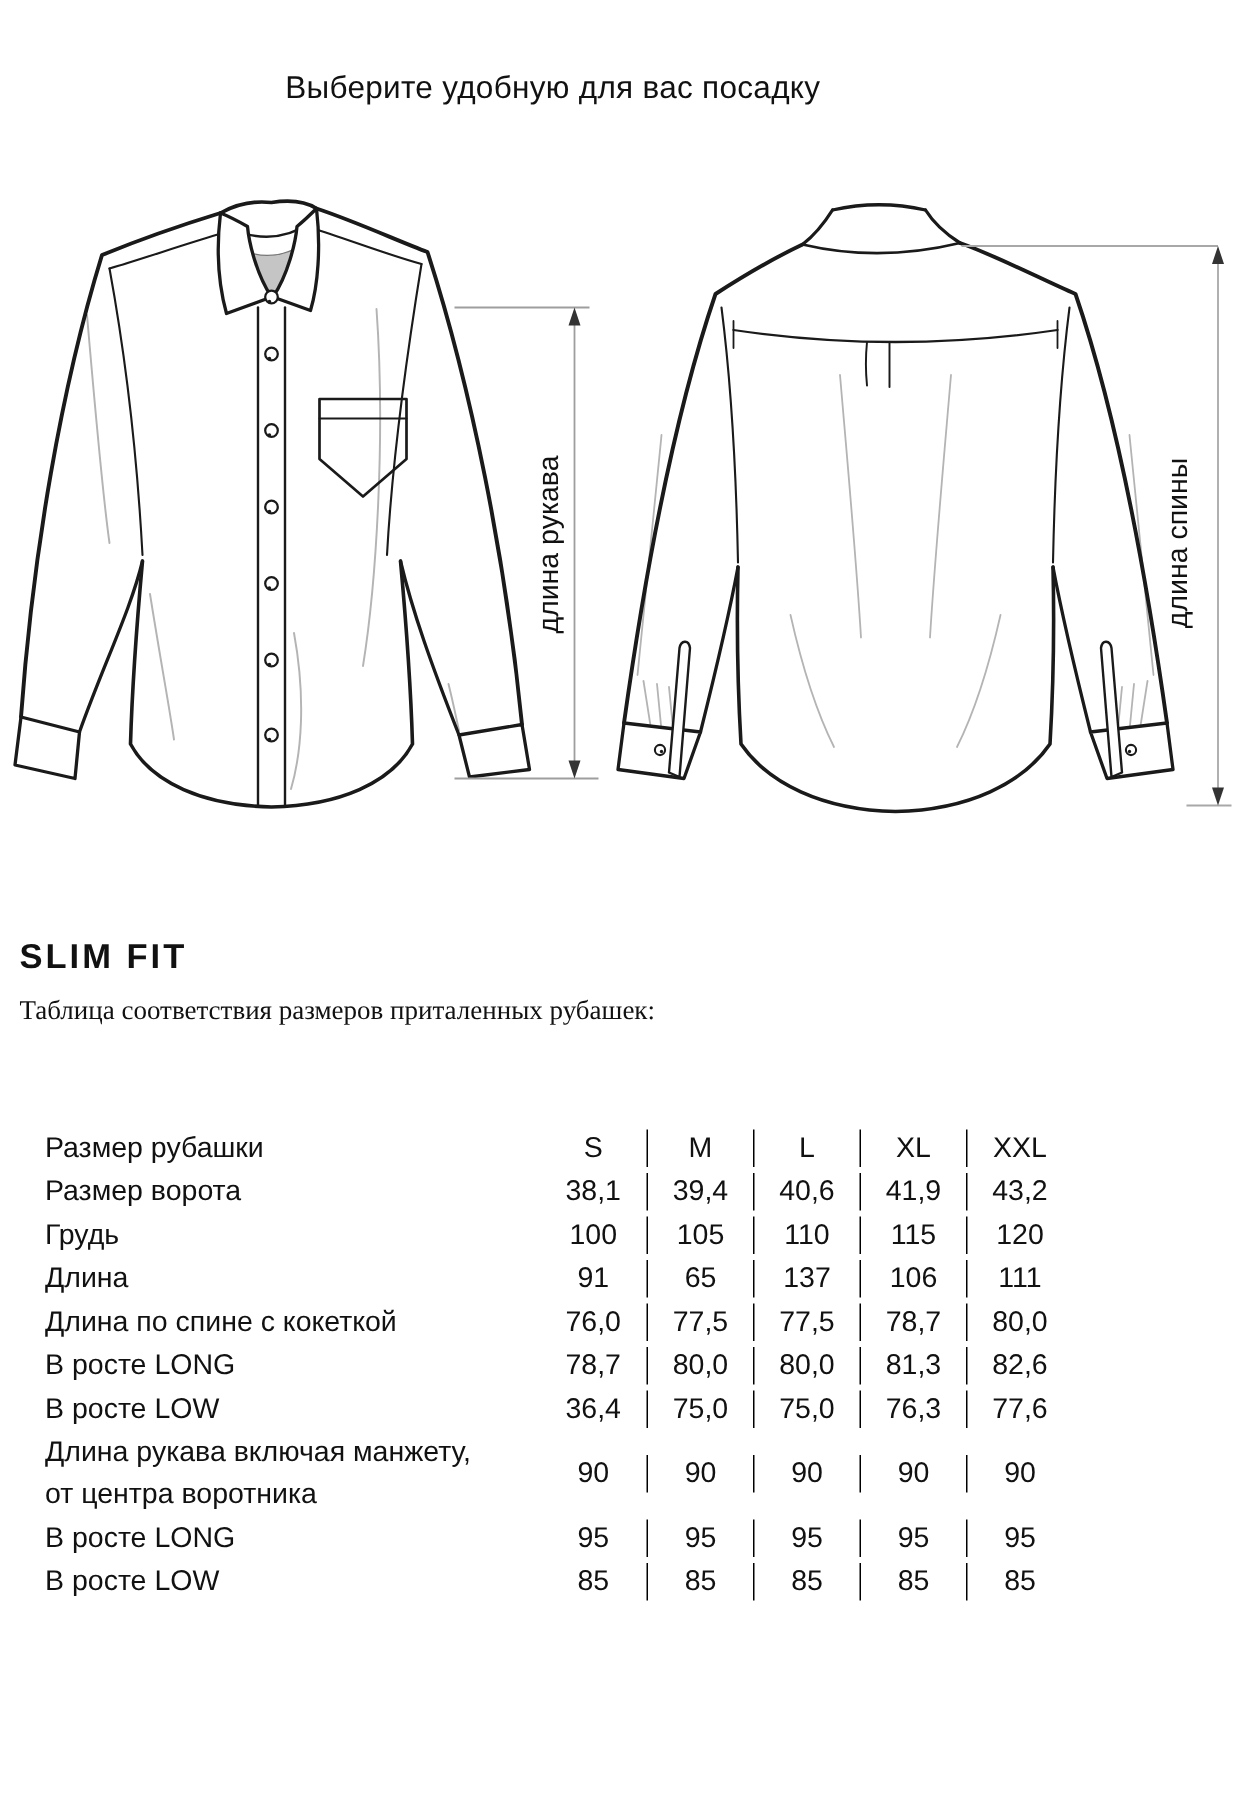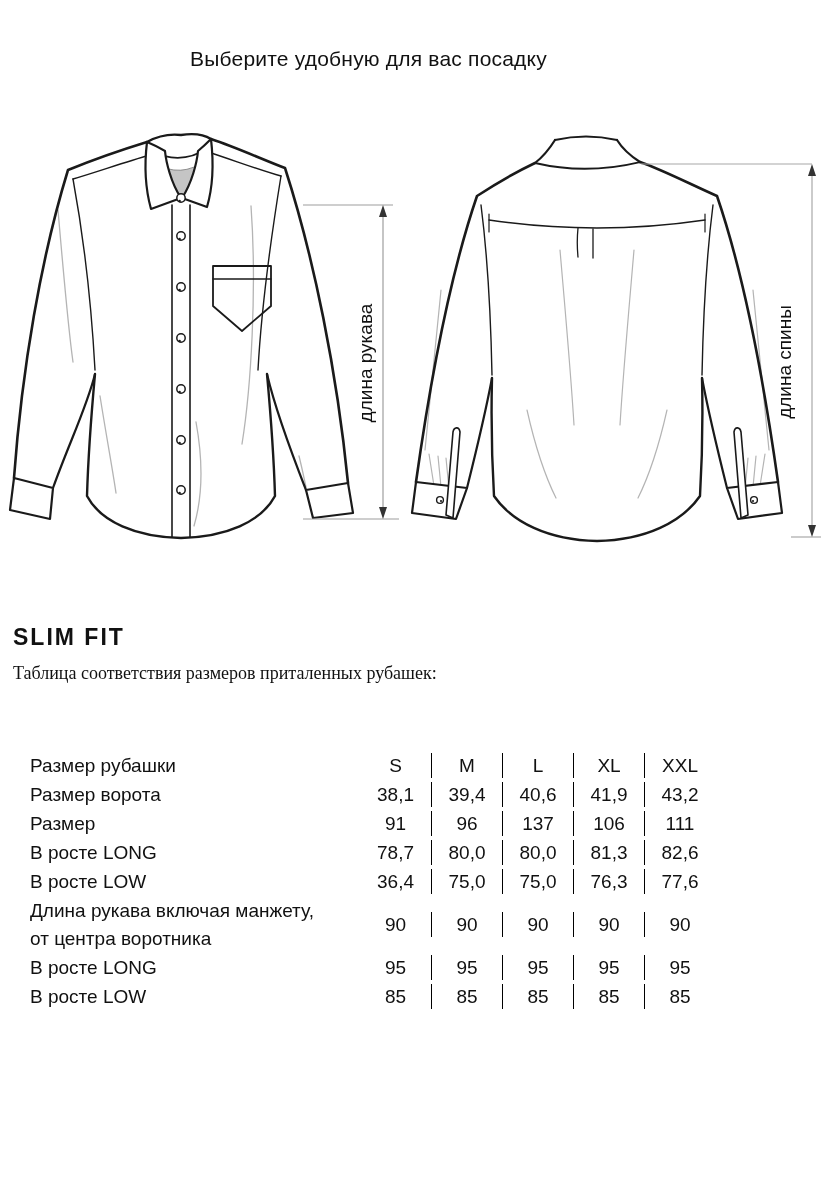--- a/index.html
+++ b/index.html
@@ -193,35 +193,71 @@
         <div class="seg">40,6</div>
       </div>
       <div class="tcell val div">
         <div class="seg">41,9</div>
       </div>
       <div class="tcell val div">
         <div class="seg">43,2</div>
       </div>
     </div>
     <div class="trow">
-      <div class="tcell lbl">Размер</div>
+      <div class="tcell lbl">Грудь</div>
+      <div class="tcell val">
+        <div class="seg">100</div>
+      </div>
+      <div class="tcell val div">
+        <div class="seg">105</div>
+      </div>
+      <div class="tcell val div">
+        <div class="seg">110</div>
+      </div>
+      <div class="tcell val div">
+        <div class="seg">115</div>
+      </div>
+      <div class="tcell val div">
+        <div class="seg">120</div>
+      </div>
+    </div>
+    <div class="trow">
+      <div class="tcell lbl">Длина</div>
       <div class="tcell val">
         <div class="seg">91</div>
       </div>
       <div class="tcell val div">
-        <div class="seg">96</div>
+        <div class="seg">65</div>
       </div>
       <div class="tcell val div">
         <div class="seg">137</div>
       </div>
       <div class="tcell val div">
         <div class="seg">106</div>
       </div>
       <div class="tcell val div">
         <div class="seg">111</div>
+      </div>
+    </div>
+    <div class="trow">
+      <div class="tcell lbl">Длина по спине с кокеткой</div>
+      <div class="tcell val">
+        <div class="seg">76,0</div>
+      </div>
+      <div class="tcell val div">
+        <div class="seg">77,5</div>
+      </div>
+      <div class="tcell val div">
+        <div class="seg">77,5</div>
+      </div>
+      <div class="tcell val div">
+        <div class="seg">78,7</div>
+      </div>
+      <div class="tcell val div">
+        <div class="seg">80,0</div>
       </div>
     </div>
     <div class="trow">
       <div class="tcell lbl">В росте LONG</div>
       <div class="tcell val">
         <div class="seg">78,7</div>
       </div>
       <div class="tcell val div">
         <div class="seg">80,0</div>
       </div>

